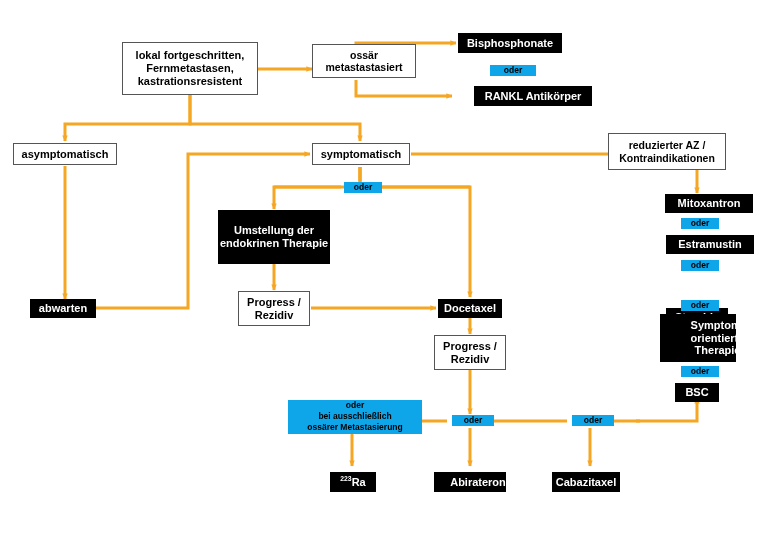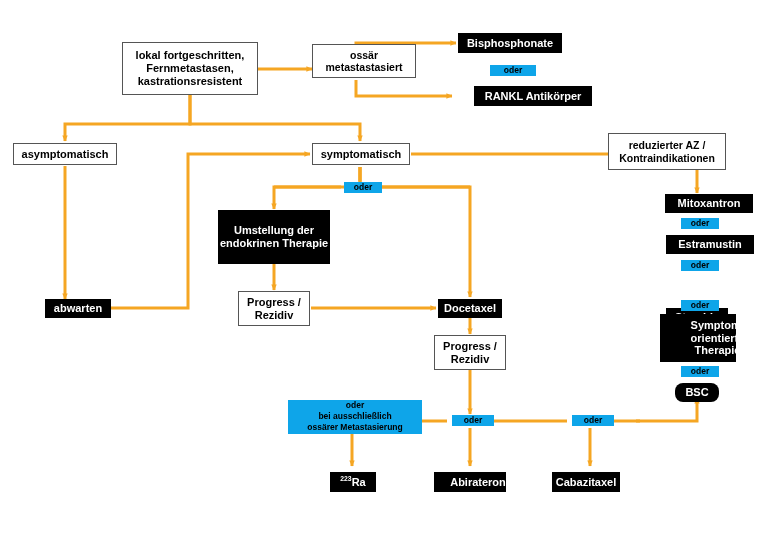--- a/index.html
+++ b/index.html
@@ -127,21 +127,21 @@
 </div>
 
 <div class="node white" style="left:13px;top:143px;width:104px;height:22px;font-size:11px;">
   <span>asymptomatisch</span>
 </div>
 
 <div class="node white" style="left:312px;top:143px;width:98px;height:22px;font-size:11px;">
   <span>symptomatisch</span>
 </div>
 
-<div class="node black" style="left:30px;top:299px;width:66px;height:19px;font-size:11px;margin-left:15px;">
+<div class="node black" style="left:30px;top:299px;width:66px;height:19px;font-size:11px;">
   <span>abwarten</span>
 </div>
 
 <div class="node white" style="left:608px;top:133px;width:118px;height:37px;font-size:10.5px;">
   <span>reduzierter AZ / Kontraindikationen</span>
 </div>
 
 <div class="node black" style="left:653px;top:194px;width:88px;height:19px;font-size:11px;margin-left:12px;">
   <span>Mitoxantron</span>
 </div>
@@ -151,21 +151,21 @@
 </div>
 
 <div class="node black" style="left:666px;top:277px;width:62px;height:19px;font-size:11px;margin-top:31px;">
   <span>Steroide</span>
 </div>
 
 <div class="node black" style="left:660px;top:314px;width:76px;height:48px;font-size:11px;padding-left:39px;">
   <span>Symptom- orientierte Therapie</span>
 </div>
 
-<div class="node black" style="left:675px;top:383px;width:44px;height:19px;font-size:11px;border-radius:8px;">
+<div class="node black" style="left:675px;top:383px;width:44px;height:19px;font-size:11px;">
   <span>BSC</span>
 </div>
 
 <div class="node black" style="left:218px;top:210px;width:112px;height:54px;font-size:11px;">
   <span>Umstellung der endokrinen Therapie</span>
 </div>
 
 <div class="node white" style="left:238px;top:291px;width:72px;height:35px;font-size:11px;">
   <span>Progress / Rezidiv</span>
 </div>

